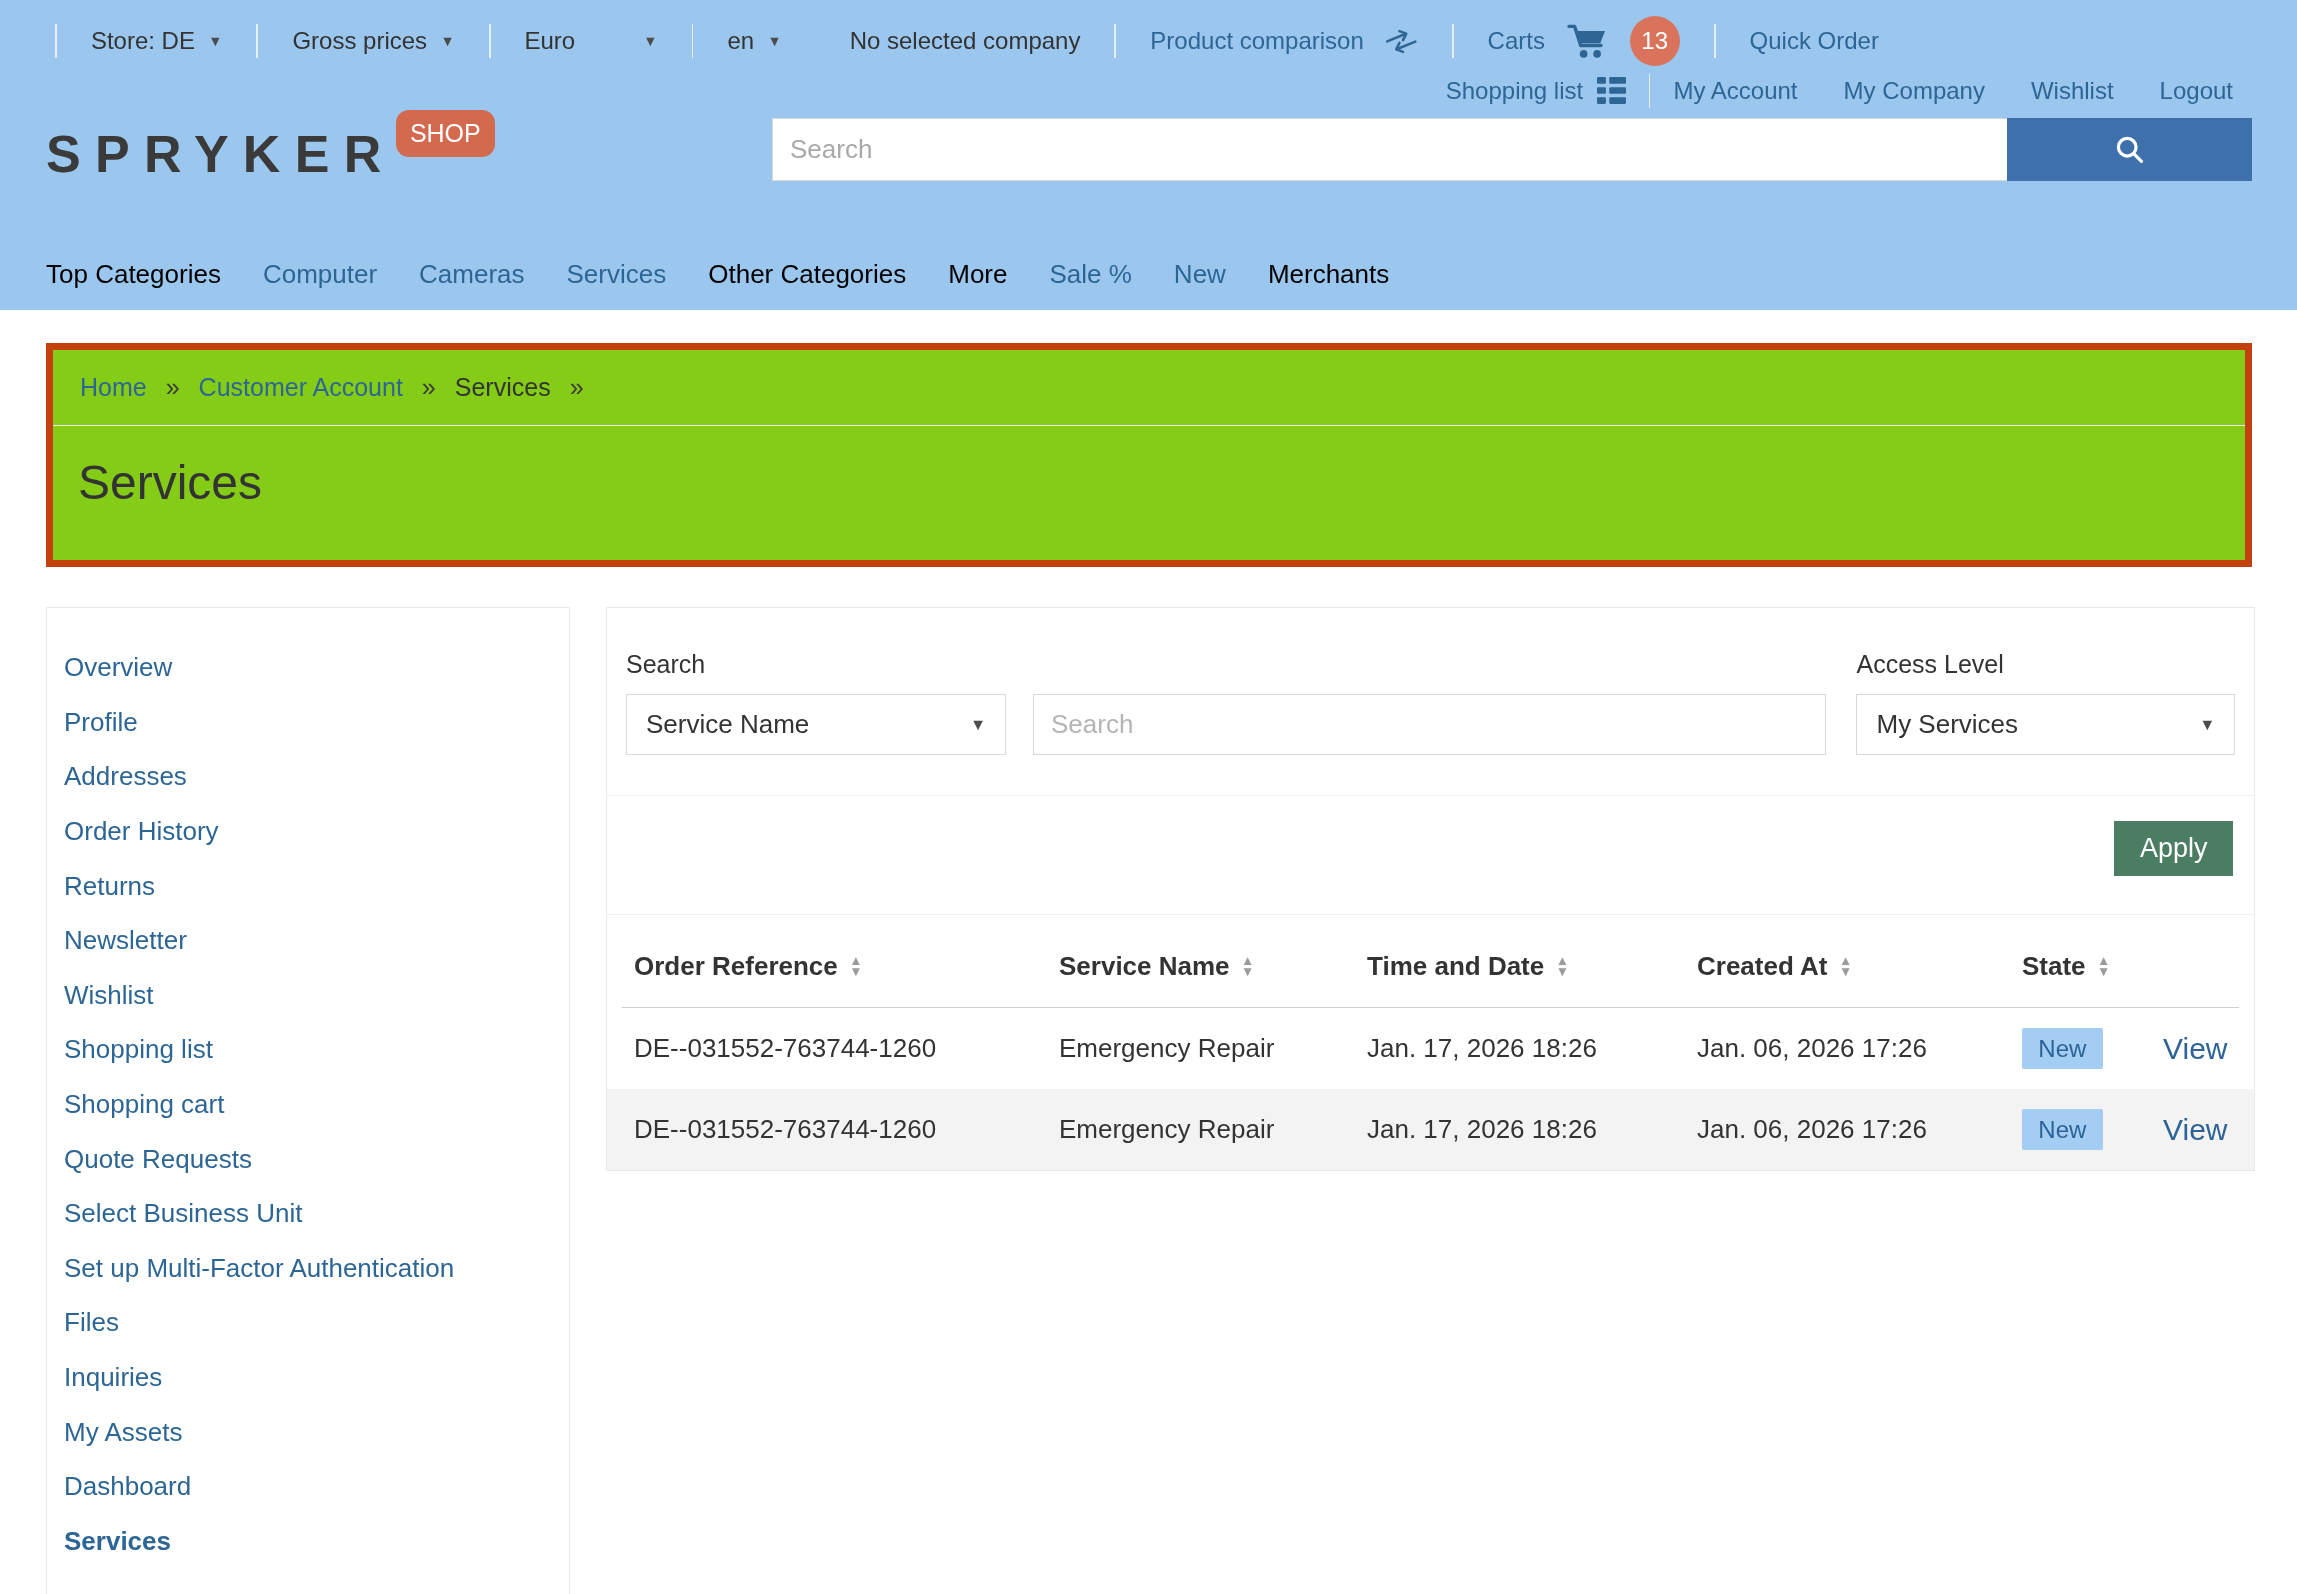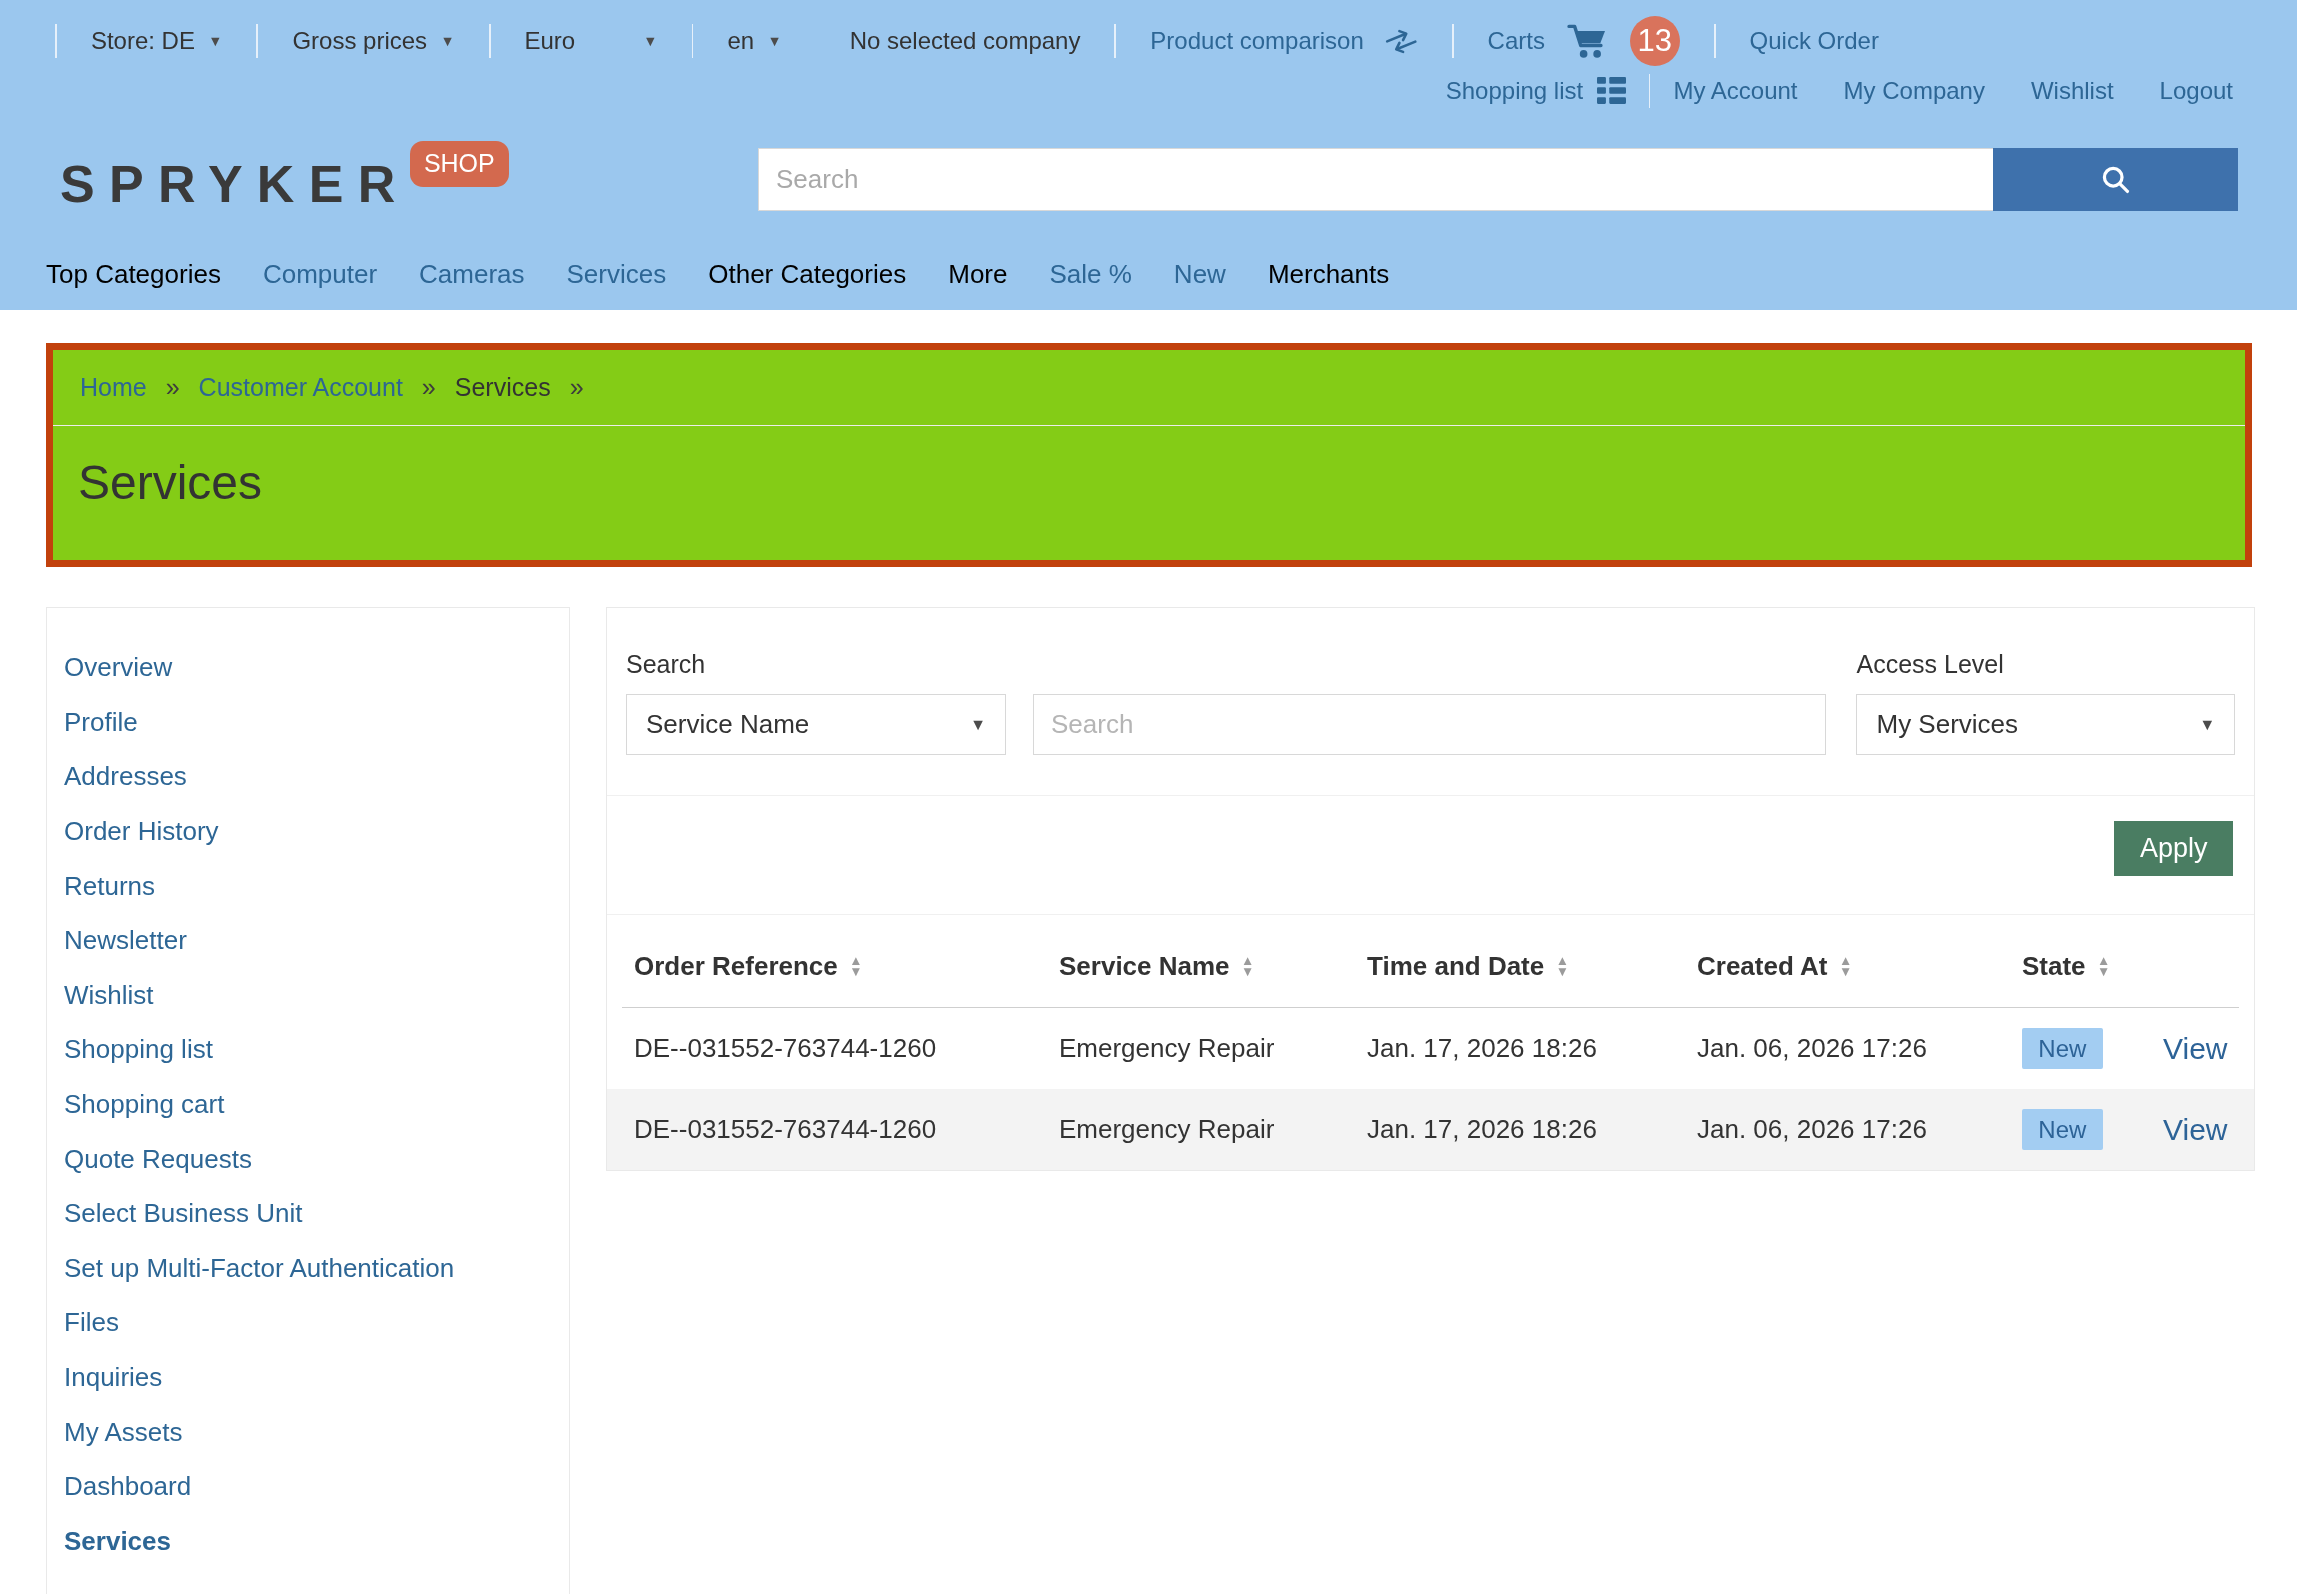--- a/index.html
+++ b/index.html
@@ -10,26 +10,26 @@
 
   
   .site-header{background:#9bc7ee;height:310px;box-sizing:border-box;display:flex;flex-direction:column;}
   .topbar-row1{height:63px;box-sizing:border-box;display:flex;align-items:center;padding:19px 42px 0 55px;font-size:24px;}
   .tb-item{display:inline-flex;align-items:center;padding:0 34px;background:none;border:none;font:inherit;white-space:nowrap;}
   .tb-item.dark{color:#333;text-align:right;}
   .tb-item.link{color:#2d6695;gap:8px;}
   .tb-item.wide{min-width:201px;justify-content:space-between;}
   .caret{font-size:14.3px;color:#4c4c4c;margin-left:13.4px;line-height:1;}
   .vsep{width:1.9px;height:34px;background:#eef4fb;opacity:.9;flex:none;}
-  .cart-badge{background:#d9735c;color:#fff;border-radius:50%;width:50px;height:50px;display:inline-flex;align-items:center;justify-content:center;font-size:31px;margin-left:13.4px;}
+  .cart-badge{background:#d9735c;color:#fff;border-radius:50%;width:50px;height:50px;display:inline-flex;align-items:center;justify-content:center;font-size:24px;margin-left:13.4px;}
   .tb-icon{margin-left:13.4px;flex:none;}
   .topbar-row2{height:55px;display:flex;justify-content:flex-end;align-items:center;gap:0;padding:0 42px;font-size:24px;}
   .tb2-item{display:inline-flex;align-items:center;color:#2d6695;padding:0 23px;background:none;border:none;font:inherit;white-space:nowrap;}
 
-  .logo-search-row{height:122px;display:flex;align-items:center;padding:0 60px;}
+  .logo-search-row{height:122px;display:flex;align-items:flex-start;padding:0 46px;}
   .logo{display:flex;align-items:flex-start;}
   .brand{font-size:52px;font-weight:700;letter-spacing:14.3px;color:#3a3a3a;line-height:1;padding-top:9.6px;}
   .shop-badge{background:#d3694e;color:#fff;font-size:25px;font-weight:400;padding:8.6px 14.3px;border-radius:13px;margin-left:0;position:relative;top:-7.6px;}
   .search-wrap{margin-left:auto;display:flex;width:1480px;height:63px;}
   .hdr-search-input{flex:1;border:1.9px solid #d8d8d8;border-right:none;font-size:26px;padding:0 17px;outline:none;color:#333;font-family:inherit;}
   .hdr-search-input::placeholder{color:#a9a9a9;}
   .hdr-search-btn{width:245px;background:#3e71ac;border:none;display:flex;align-items:center;justify-content:center;}
 
   .main-nav{height:69px;display:flex;align-items:center;gap:0;padding:0 46px;font-size:26px;}
   .nav-item{color:#000000;margin-right:42px;white-space:nowrap;}

